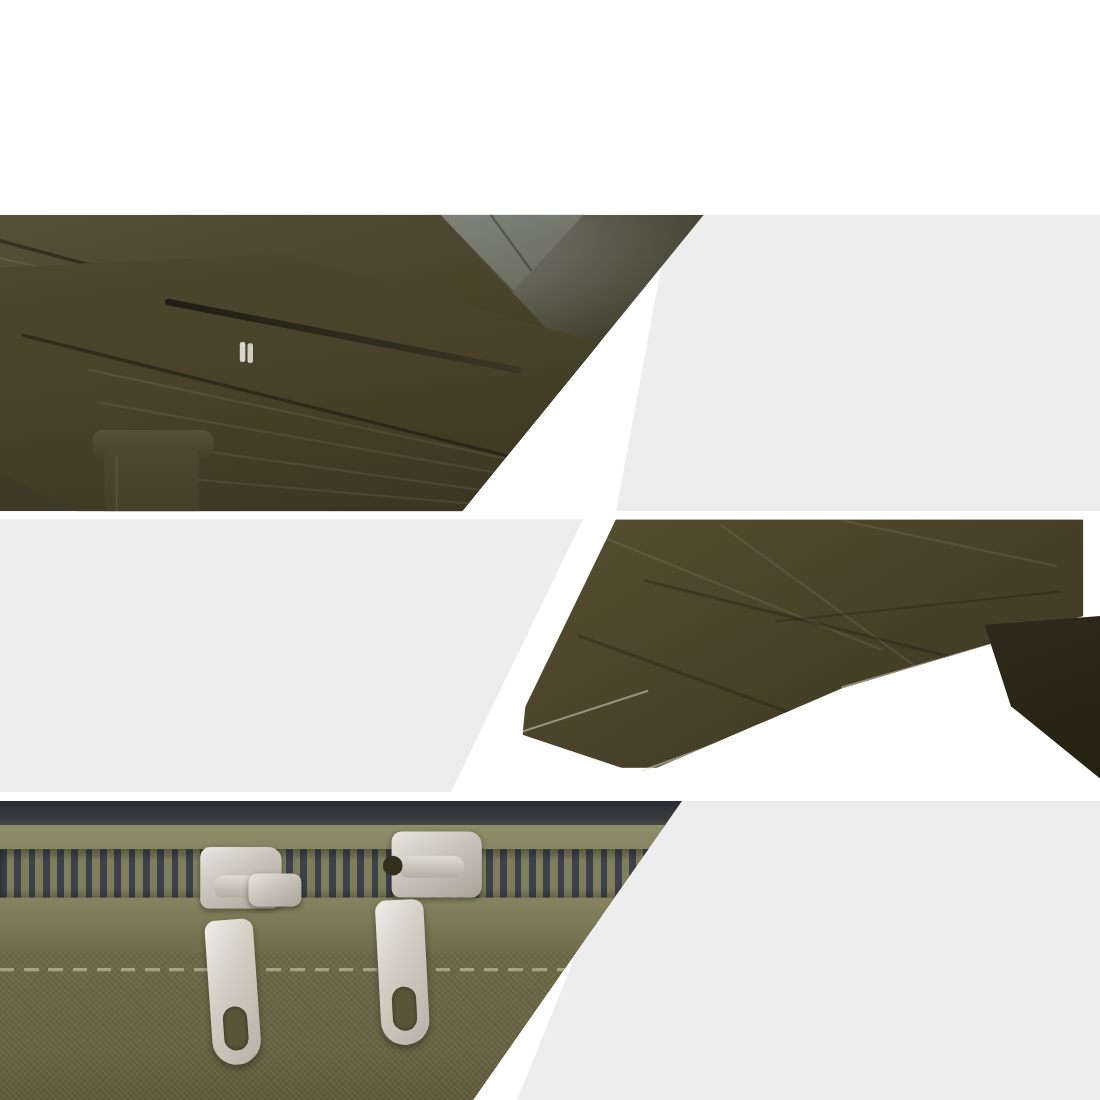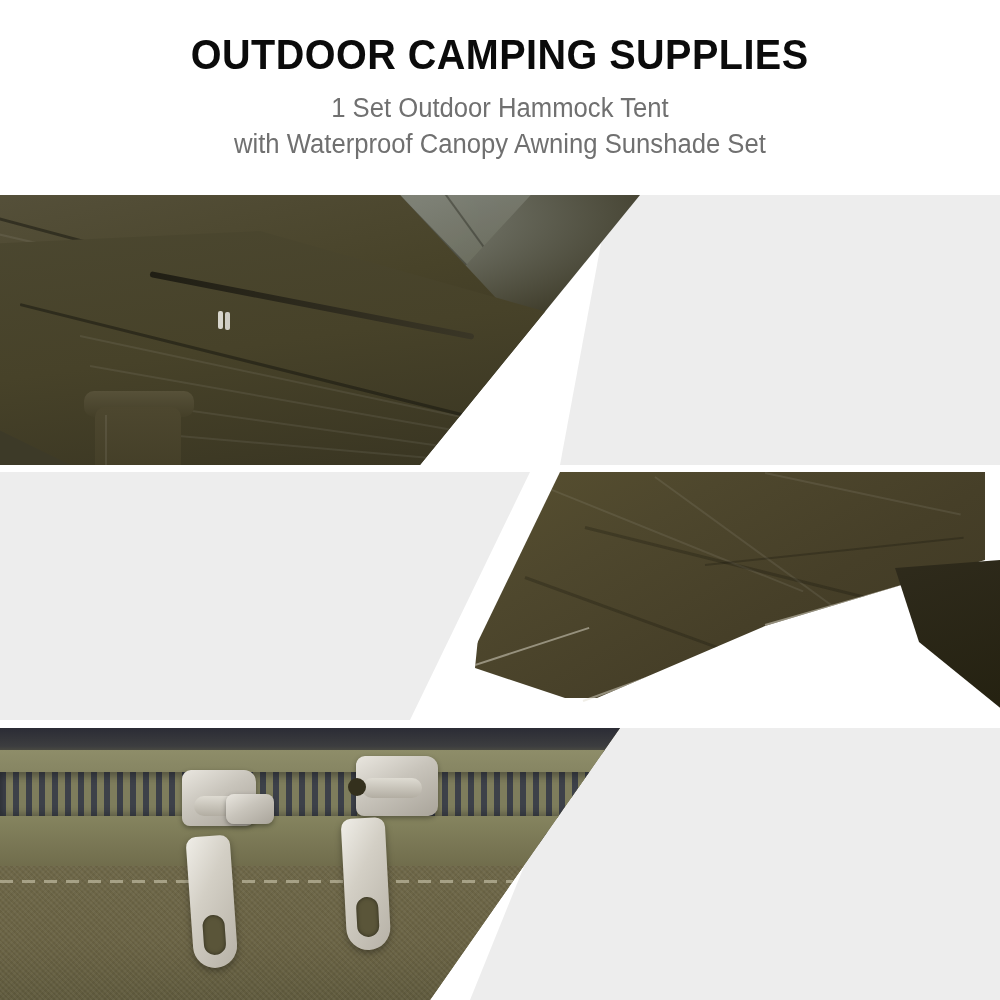--- a/index.html
+++ b/index.html
@@ -103,27 +103,20 @@
       border-radius:10px 10px 22px 22px;box-shadow:0 3px 7px rgba(0,0,0,.35);}
   .pull-hole{position:absolute;width:22px;height:40px;left:11px;bottom:13px;
       background:#5a5539;border-radius:11px;box-shadow:inset 0 0 4px rgba(0,0,0,.5);}
   .pull-hole-dark{position:absolute;width:18px;height:18px;border-radius:50%;background:#34301d;}
 </style>
 </head>
 <body>
 
 <div class="page">
 
-  <div class="header">
-    <div class="title">OUTDOOR CAMPING SUPPLIES</div>
-    <div class="subtitle">
-      <div>1 Set Outdoor Hammock Tent</div>
-      <div>with Waterproof Canopy Awning Sunshade Set</div>
-    </div>
-  </div>
 
   <div class="section" id="sec1">
 
     <div class="panel"></div>
 
     <div class="photo">
       <div class="hammock">
         <div class="ham-canopy">
           <div class="mesh-line" style="left:30px;top:4px;width:300px;transform:rotate(18deg);"></div>
           <div class="mesh-line" style="left:70px;top:0px;width:290px;transform:rotate(24deg);"></div>

